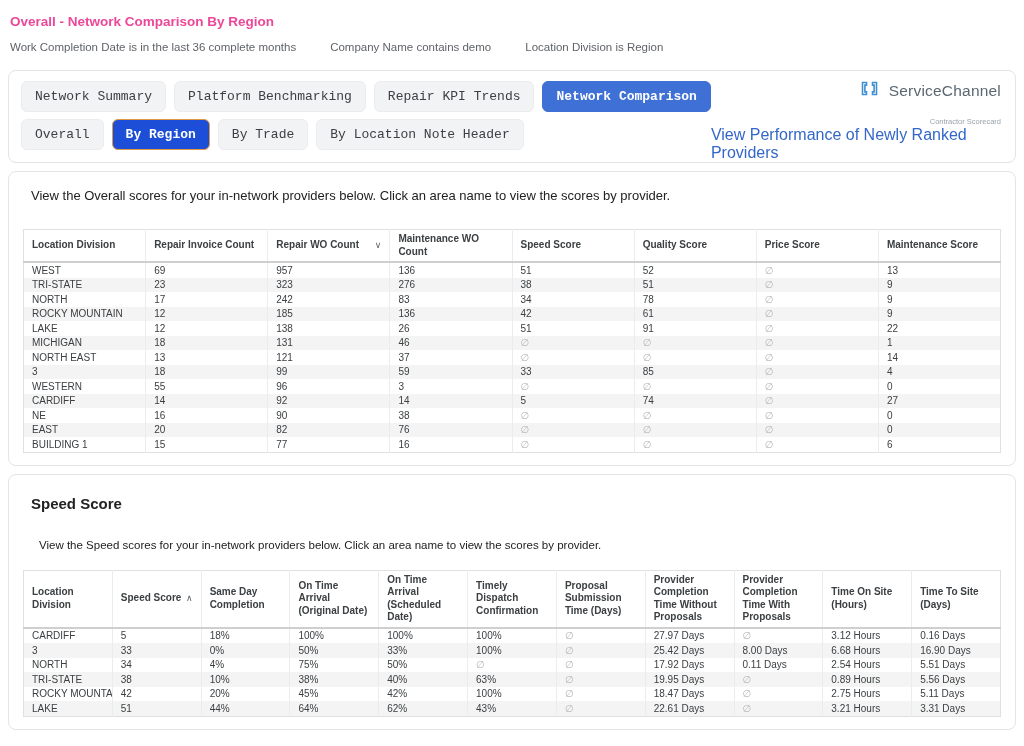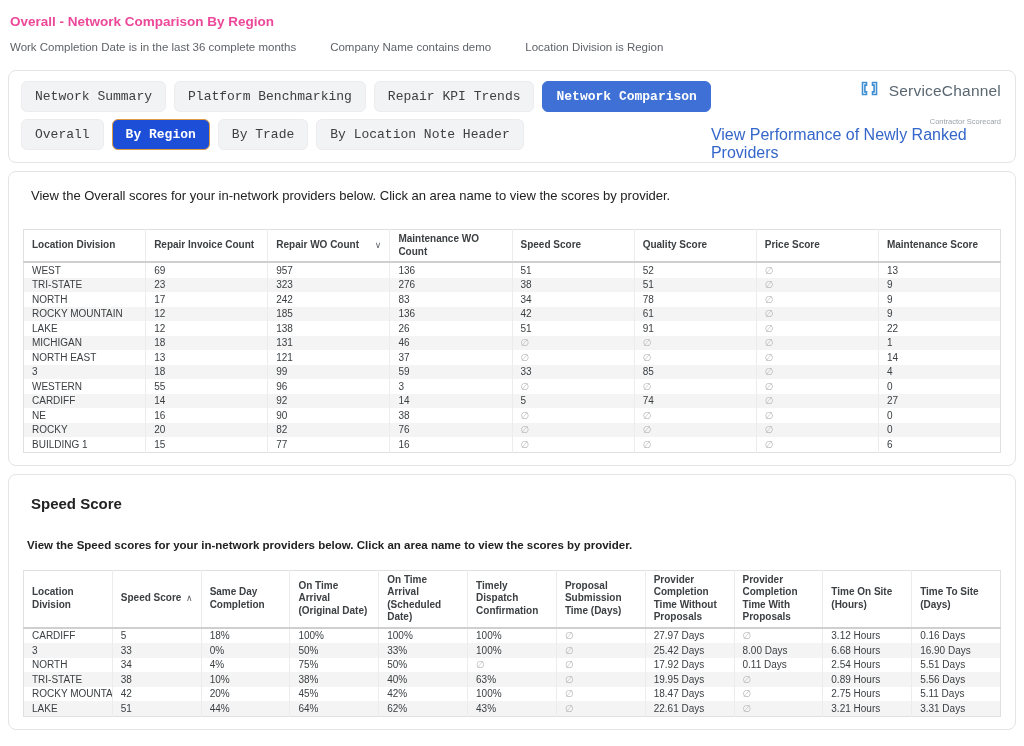--- a/index.html
+++ b/index.html
@@ -20,21 +20,21 @@
   .brand { display:flex; flex-direction:column; align-items:flex-end; }
   .brand-line { display:flex; align-items:center; gap:11px; }
   .brand-name { font-size:15.5px; color:#5a6771; letter-spacing:.2px; }
   .brand-sub { font-size:7.5px; color:#9aa3ab; margin-top:17px; }
   .ranked-link { font-size:16px; color:#3467c9; text-decoration:none; font-weight:400; margin-bottom:4px; }
 
   .card-section { margin-top:8px; padding:16px 14px 12px 14px; }
   .section-heading-lg { font-size:21px; font-weight:800; color:#171717; margin:2px 0 14px 8px; letter-spacing:.2px; }
   .section-heading-sm { font-size:15px; font-weight:700; color:#222; margin:4px 0 27px 8px; }
   .section-desc-lg { font-size:13px; color:#222; margin:0 0 26px 8px; }
-  .section-desc-sm { font-size:11.5px; color:#222; margin:0 0 19px 4px;font-weight:bold; }
+  .section-desc-sm { font-size:11.5px; color:#222; margin:0 0 19px 16px; }
 
   table.data-table { width:100%; border-collapse:collapse; table-layout:fixed; border:1px solid #e0e0e0; }
   table.data-table th { font-size:10px; font-weight:700; color:#3c4043; text-align:left; padding:3px 8px; border-bottom:2px solid #cfcfcf; border-right:1px solid #ececec; vertical-align:middle; line-height:1.25; }
   table.data-table th:last-child, table.data-table td:last-child { border-right:none; }
   table.data-table td { font-size:10px; color:#3c4043; padding:1.5px 8px; border-right:1px solid #ececec; line-height:1.15; white-space:nowrap; overflow:hidden; }
   table.data-table tbody tr:nth-child(even) { background:#f4f4f4; }
   table.data-table td.null-val { color:#b7b7b7; }
   .th-flex { display:flex; align-items:center; justify-content:space-between; gap:4px; }
   .sort-icon { color:#5f6368; font-size:9px; font-weight:400; flex:0 0 auto; }
 </style>
@@ -234,21 +234,21 @@
           <td>NE</td>
           <td>16</td>
           <td>90</td>
           <td>38</td>
           <td class="null-val">∅</td>
           <td class="null-val">∅</td>
           <td class="null-val">∅</td>
           <td>0</td>
         </tr>
         <tr>
-          <td>ROCKY</td>
+          <td>EAST</td>
           <td>20</td>
           <td>82</td>
           <td>76</td>
           <td class="null-val">∅</td>
           <td class="null-val">∅</td>
           <td class="null-val">∅</td>
           <td>0</td>
         </tr>
         <tr>
           <td>BUILDING 1</td>

